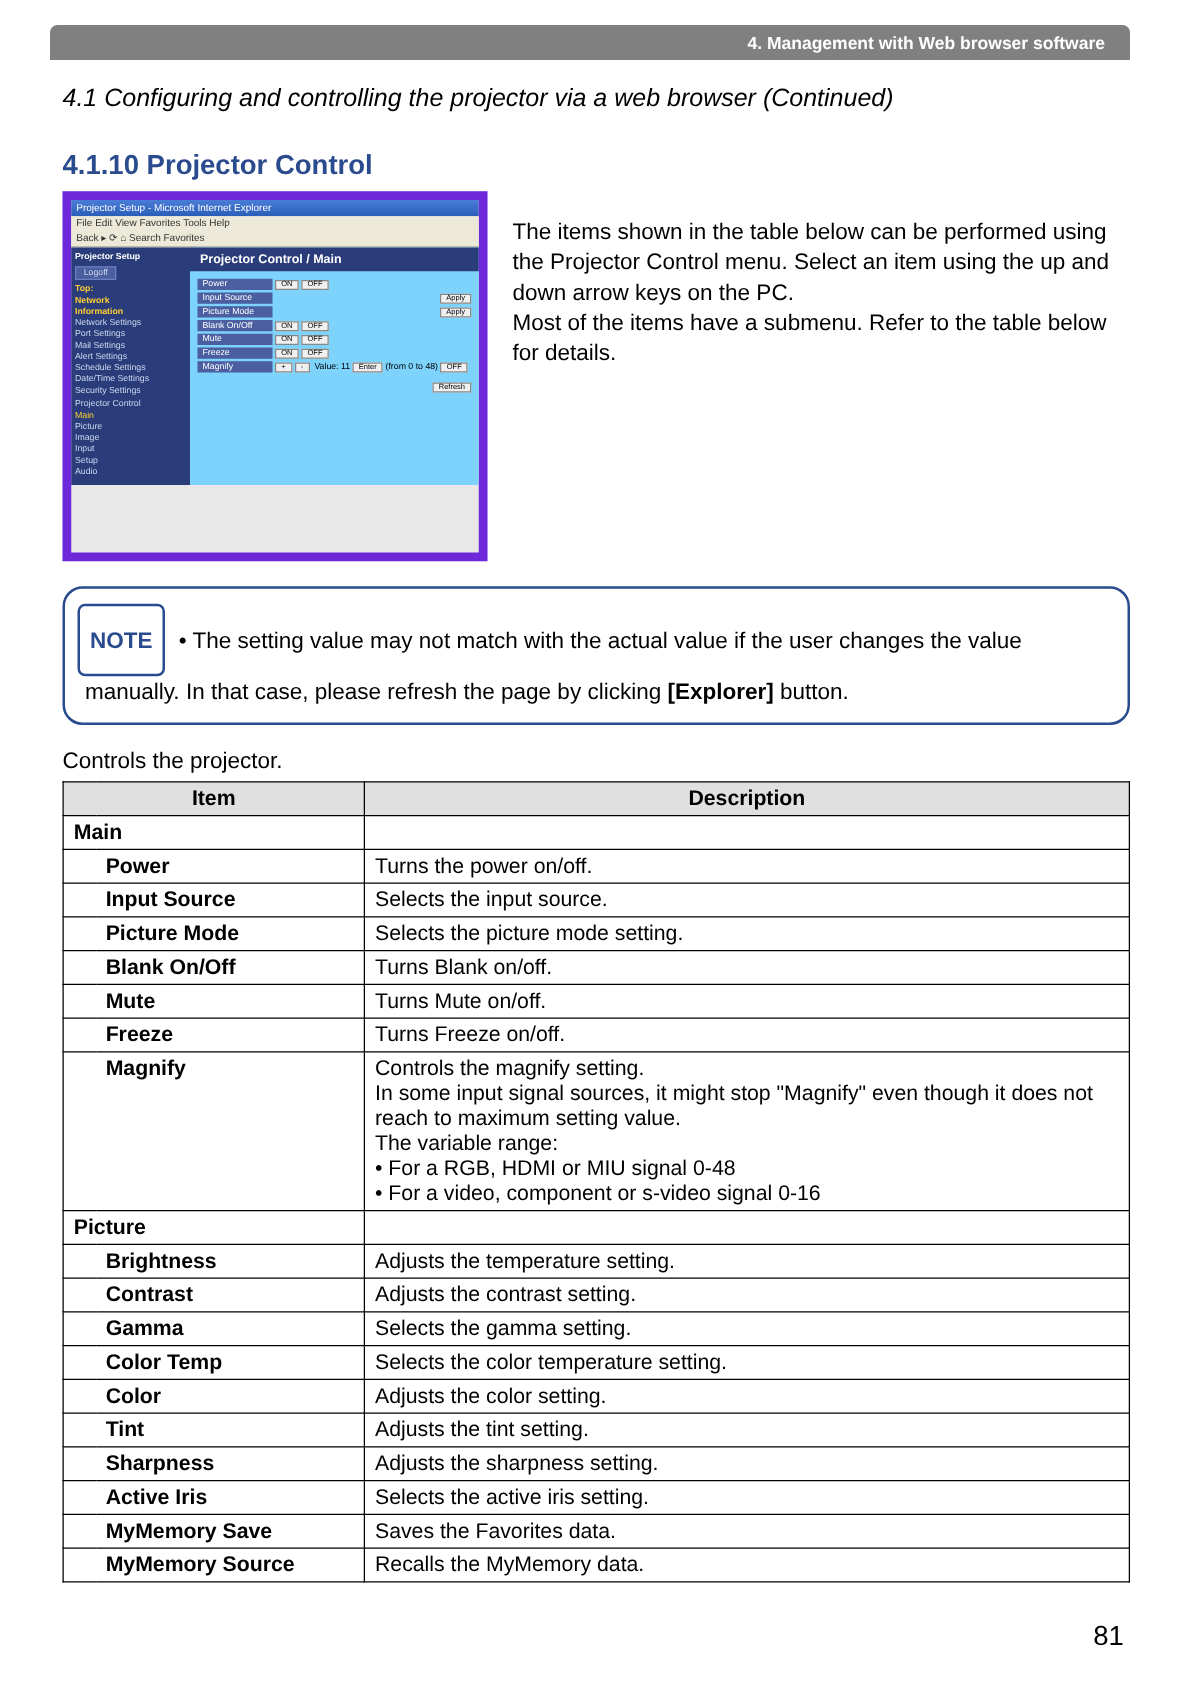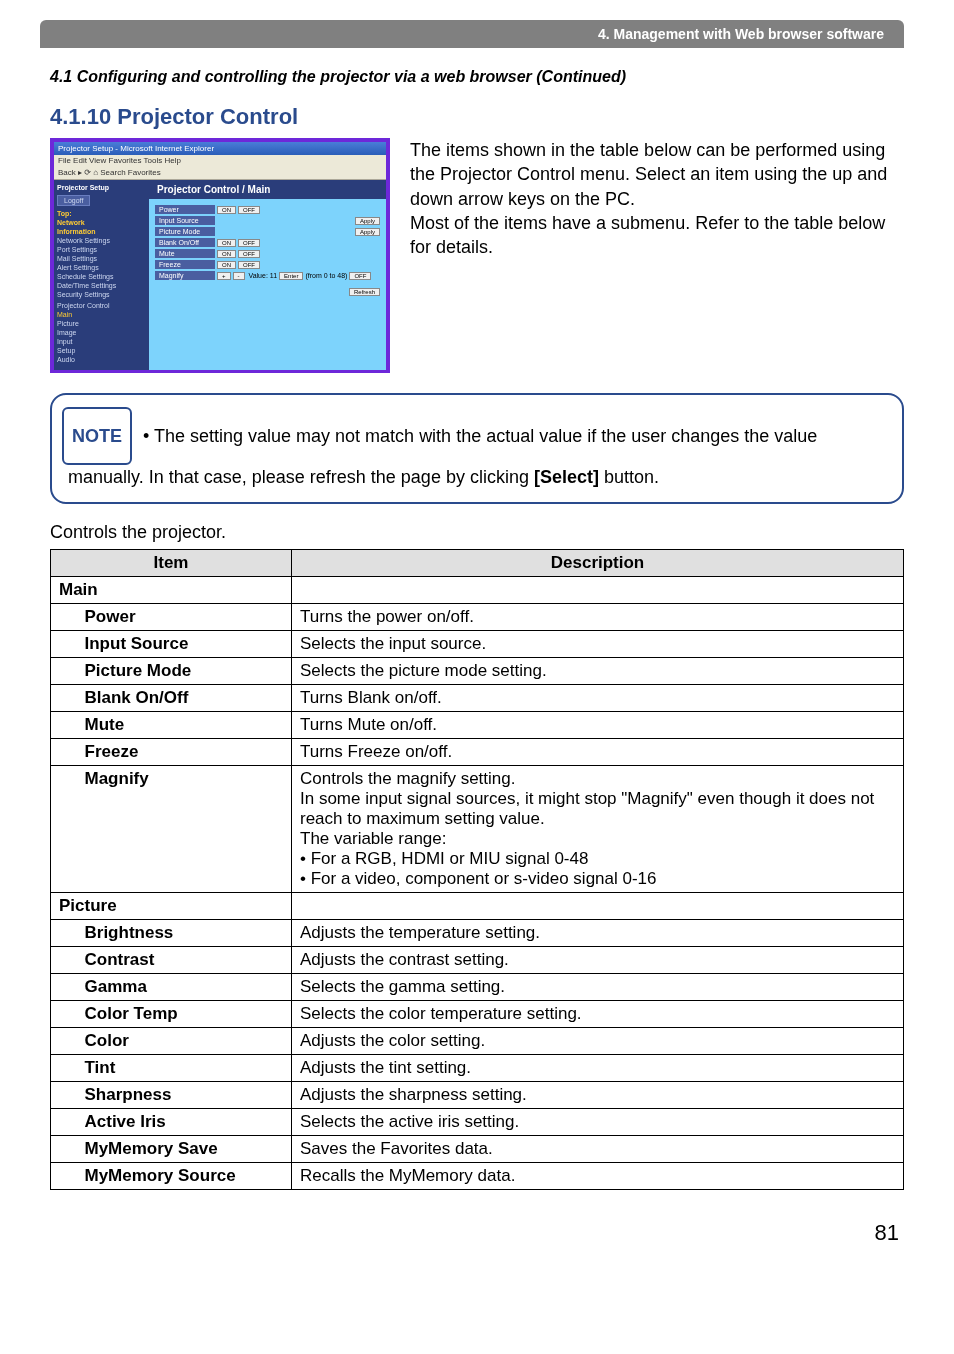--- a/index.html
+++ b/index.html
@@ -19,36 +19,36 @@
     align-items: center;
     justify-content: flex-end;
     padding-right: 20px;
     color: #fff;
     font-weight: bold;
     font-size: 14px;
   }
   .content { padding: 20px 50px 30px 50px; }
   .section-title {
     font-style: italic;
-    font-weight: bold;
-    font-size: 16px;
-    margin-bottom: 18px;
+    font-weight: normal;
+    font-size: 20px;
+    margin-bottom: 28px;
   }
   .subsection-title {
     color: #2a4b8d;
     font-weight: bold;
     font-size: 22px;
     margin-bottom: 8px;
   }
   .intro-wrap { display: flex; gap: 20px; margin-bottom: 20px; }
   .screenshot {
     width: 340px;
-    height: 235px;
+    height: 296px;
     flex: 0 0 340px;
-    border: 4px solid #6d28d9;
+    border: 7px solid #6d28d9;
     position: relative;
     background: #e8e8e8;
   }
   .ss-titlebar {
     background: linear-gradient(#4a7dd8, #2a5db8);
     color: #fff;
     font-size: 8px;
     padding: 2px 4px;
   }
   .ss-menubar {
@@ -95,20 +95,21 @@
     background: #4a5ea0;
     color: #fff;
     padding: 1px 4px;
   }
   .ss-btn {
     display:inline-block; padding:0 4px; border:1px solid #888; background:#f0f0f0; margin-left:2px; font-size:6px;
   }
   .intro-text {
     font-size: 18px;
     line-height: 1.35;
+    margin-top: 20px;
   }
   .note-box {
     border: 2px solid #2a4b8d;
     border-radius: 16px;
     padding: 12px 16px;
     margin-bottom: 18px;
     font-size: 18px;
     line-height: 1.35;
     position: relative;
   }
@@ -240,21 +241,21 @@
       </div>
     </div>
 
     <div class="intro-text">
       <span>The items shown in the table below can be performed using the Projector Control menu. Select an item using the up and down arrow keys on the PC.</span><br>
       <span>Most of the items have a submenu. Refer to the table below for details.</span>
     </div>
   </div>
 
   <div class="note-box">
-    <span class="note-tab">NOTE</span><span> • The setting value may not match with the actual value if the user changes the value manually. In that case, please refresh the page by clicking </span><b>[Select]</b><span> button.</span>
+    <span class="note-tab">NOTE</span><span> • The setting value may not match with the actual value if the user changes the value manually. In that case, please refresh the page by clicking </span><b>[Explorer]</b><span> button.</span>
   </div>
 
   <div class="subhead">Controls the projector.</div>
 
   <table class="ctrl">
     <thead>
       <tr>
         <th colspan="2">Item</th>
         <th>Description</th>
       </tr>

